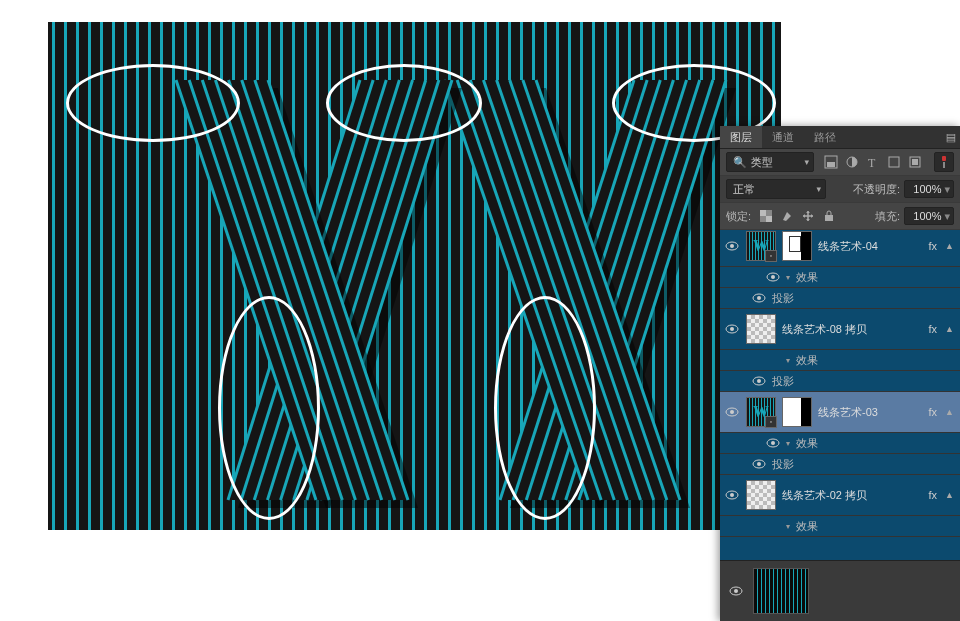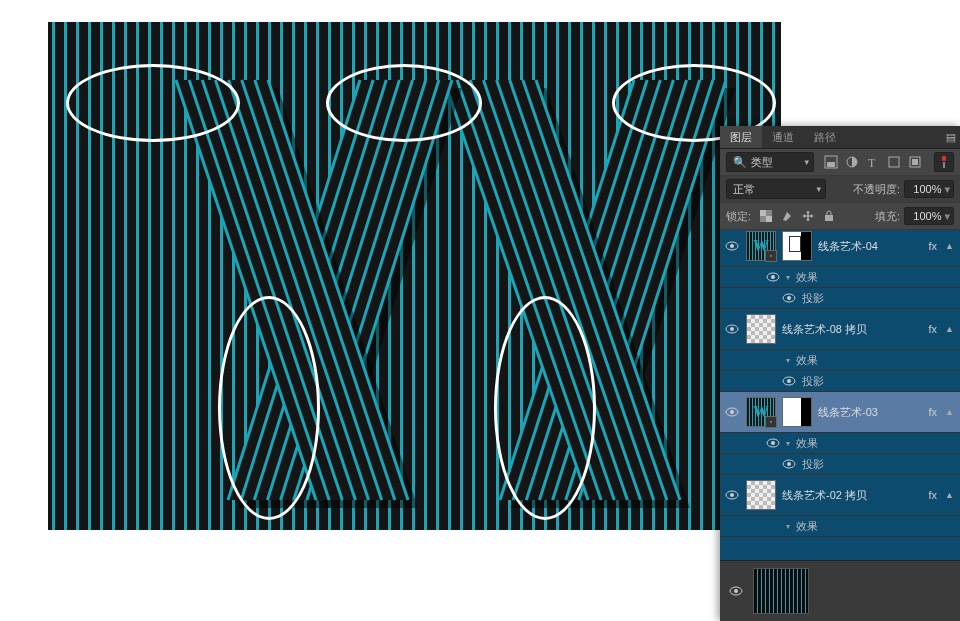--- a/index.html
+++ b/index.html
@@ -36,21 +36,21 @@
   .thumb .wmark{position:absolute;inset:0;display:flex;align-items:center;justify-content:center;font-weight:bold;font-size:16px;font-family:Georgia,serif;color:#18a6b8}
   .thumb.mask{background:#fff}
   .thumb.mask::after{content:"";position:absolute;right:0;top:0;bottom:0;width:10px;background:#000}
   .thumb .fxb{position:absolute;right:-2px;bottom:-2px;width:10px;height:10px;background:#333;border:1px solid #666;font-size:7px;line-height:10px;text-align:center;color:#ccc}
   .lname{flex:1;color:#ddd;white-space:nowrap;overflow:hidden}
   .fx{color:#ccc;margin-right:2px}
   .tog{color:#aaa;font-size:9px;margin-right:2px}
 
   .sub{display:flex;align-items:center;height:20px;padding-left:46px;gap:6px;border-bottom:1px solid #333;color:#bbb}
   .sub .eye{width:14px;height:14px}
-  .sub.lv2{padding-left:62px}
+  .sub.lv2{padding-left:32px}
   .sub .tri{font-size:8px;color:#999}
 
   .preview-strip{position:absolute;left:0;right:0;bottom:0;height:60px;background:#3a3a3a;border-top:1px solid #222;display:flex;align-items:center;padding-left:30px}
   .preview-strip .mini{width:54px;height:44px;background:repeating-linear-gradient(90deg,#0a0a0a 0 3px,#17a5b7 3px 4px);box-shadow:0 0 0 1px #555}
 </style>
 </head>
 <body>
 <div class="stage">
 
 <svg id="canvas" viewBox="0 0 733 508" preserveAspectRatio="none">

